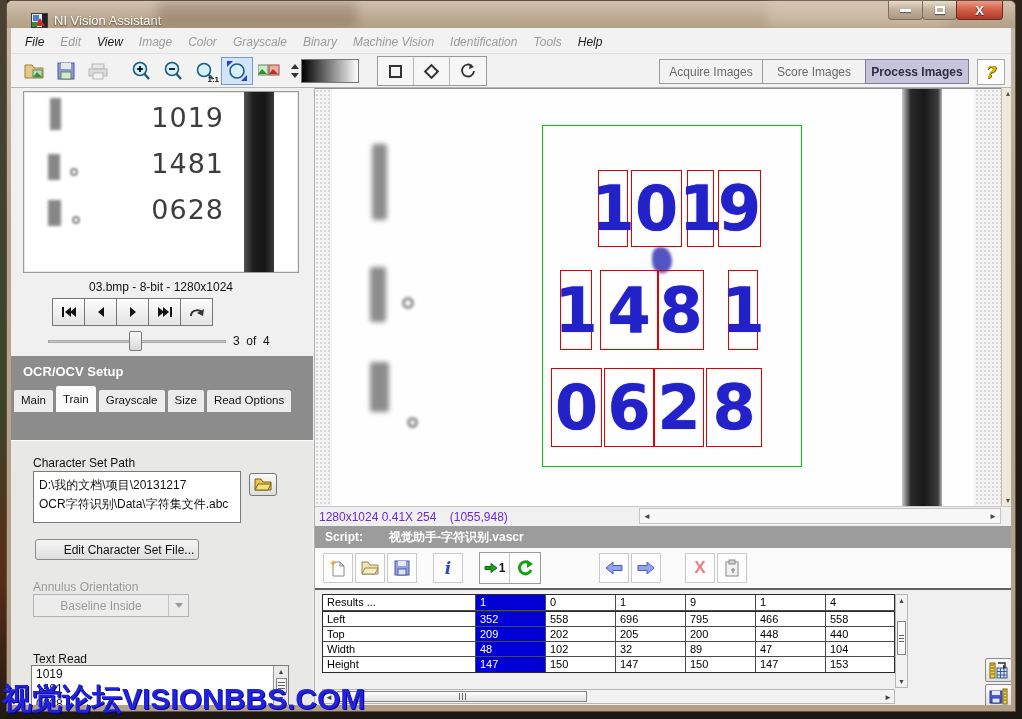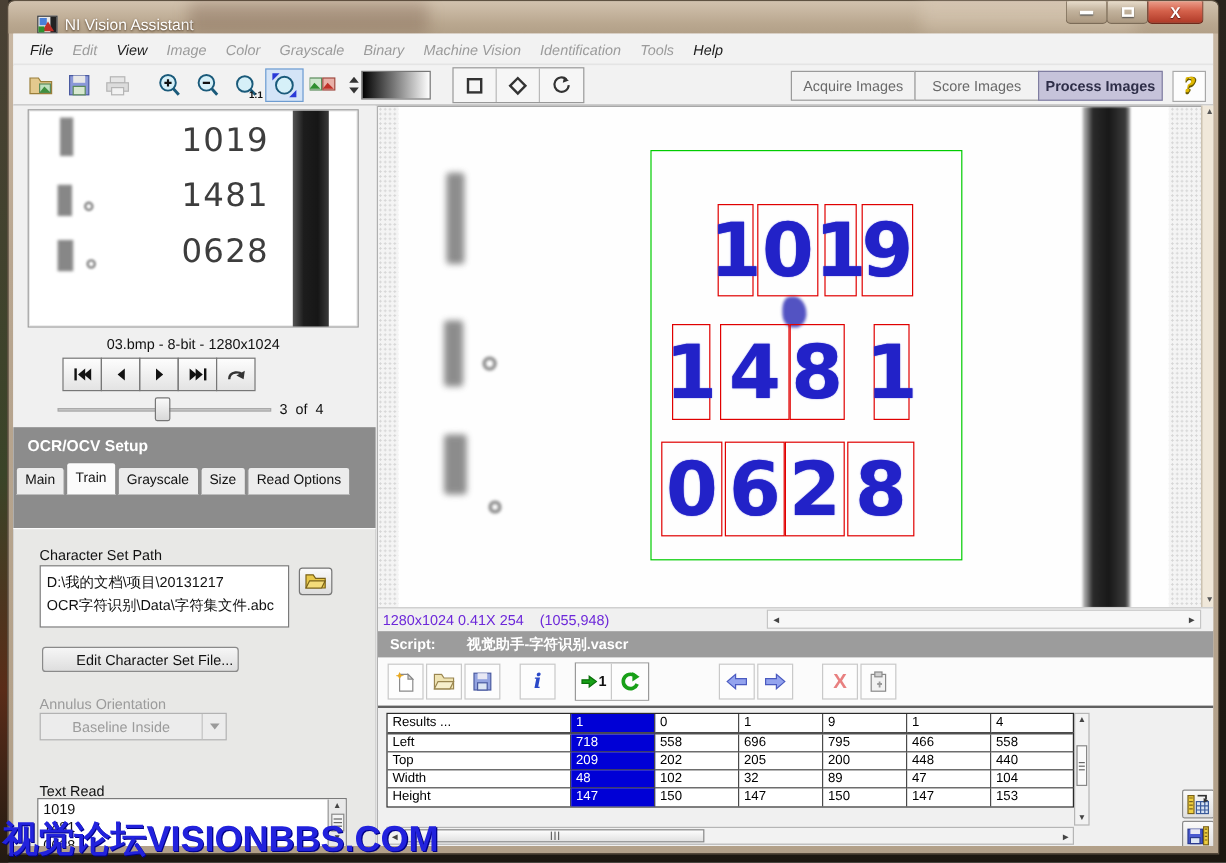--- a/index.html
+++ b/index.html
@@ -499,21 +499,21 @@
           <span class="cell">Results ...</span>
           <span class="cell sel">1</span>
           <span class="cell">0</span>
           <span class="cell">1</span>
           <span class="cell">9</span>
           <span class="cell">1</span>
           <span class="cell">4</span>
         </div>
         <div class="trow">
           <span class="cell">Left</span>
-          <span class="cell sel">718</span>
+          <span class="cell sel">352</span>
           <span class="cell">558</span>
           <span class="cell">696</span>
           <span class="cell">795</span>
           <span class="cell">466</span>
           <span class="cell">558</span>
         </div>
         <div class="trow">
           <span class="cell">Top</span>
           <span class="cell sel">209</span>
           <span class="cell">202</span>

